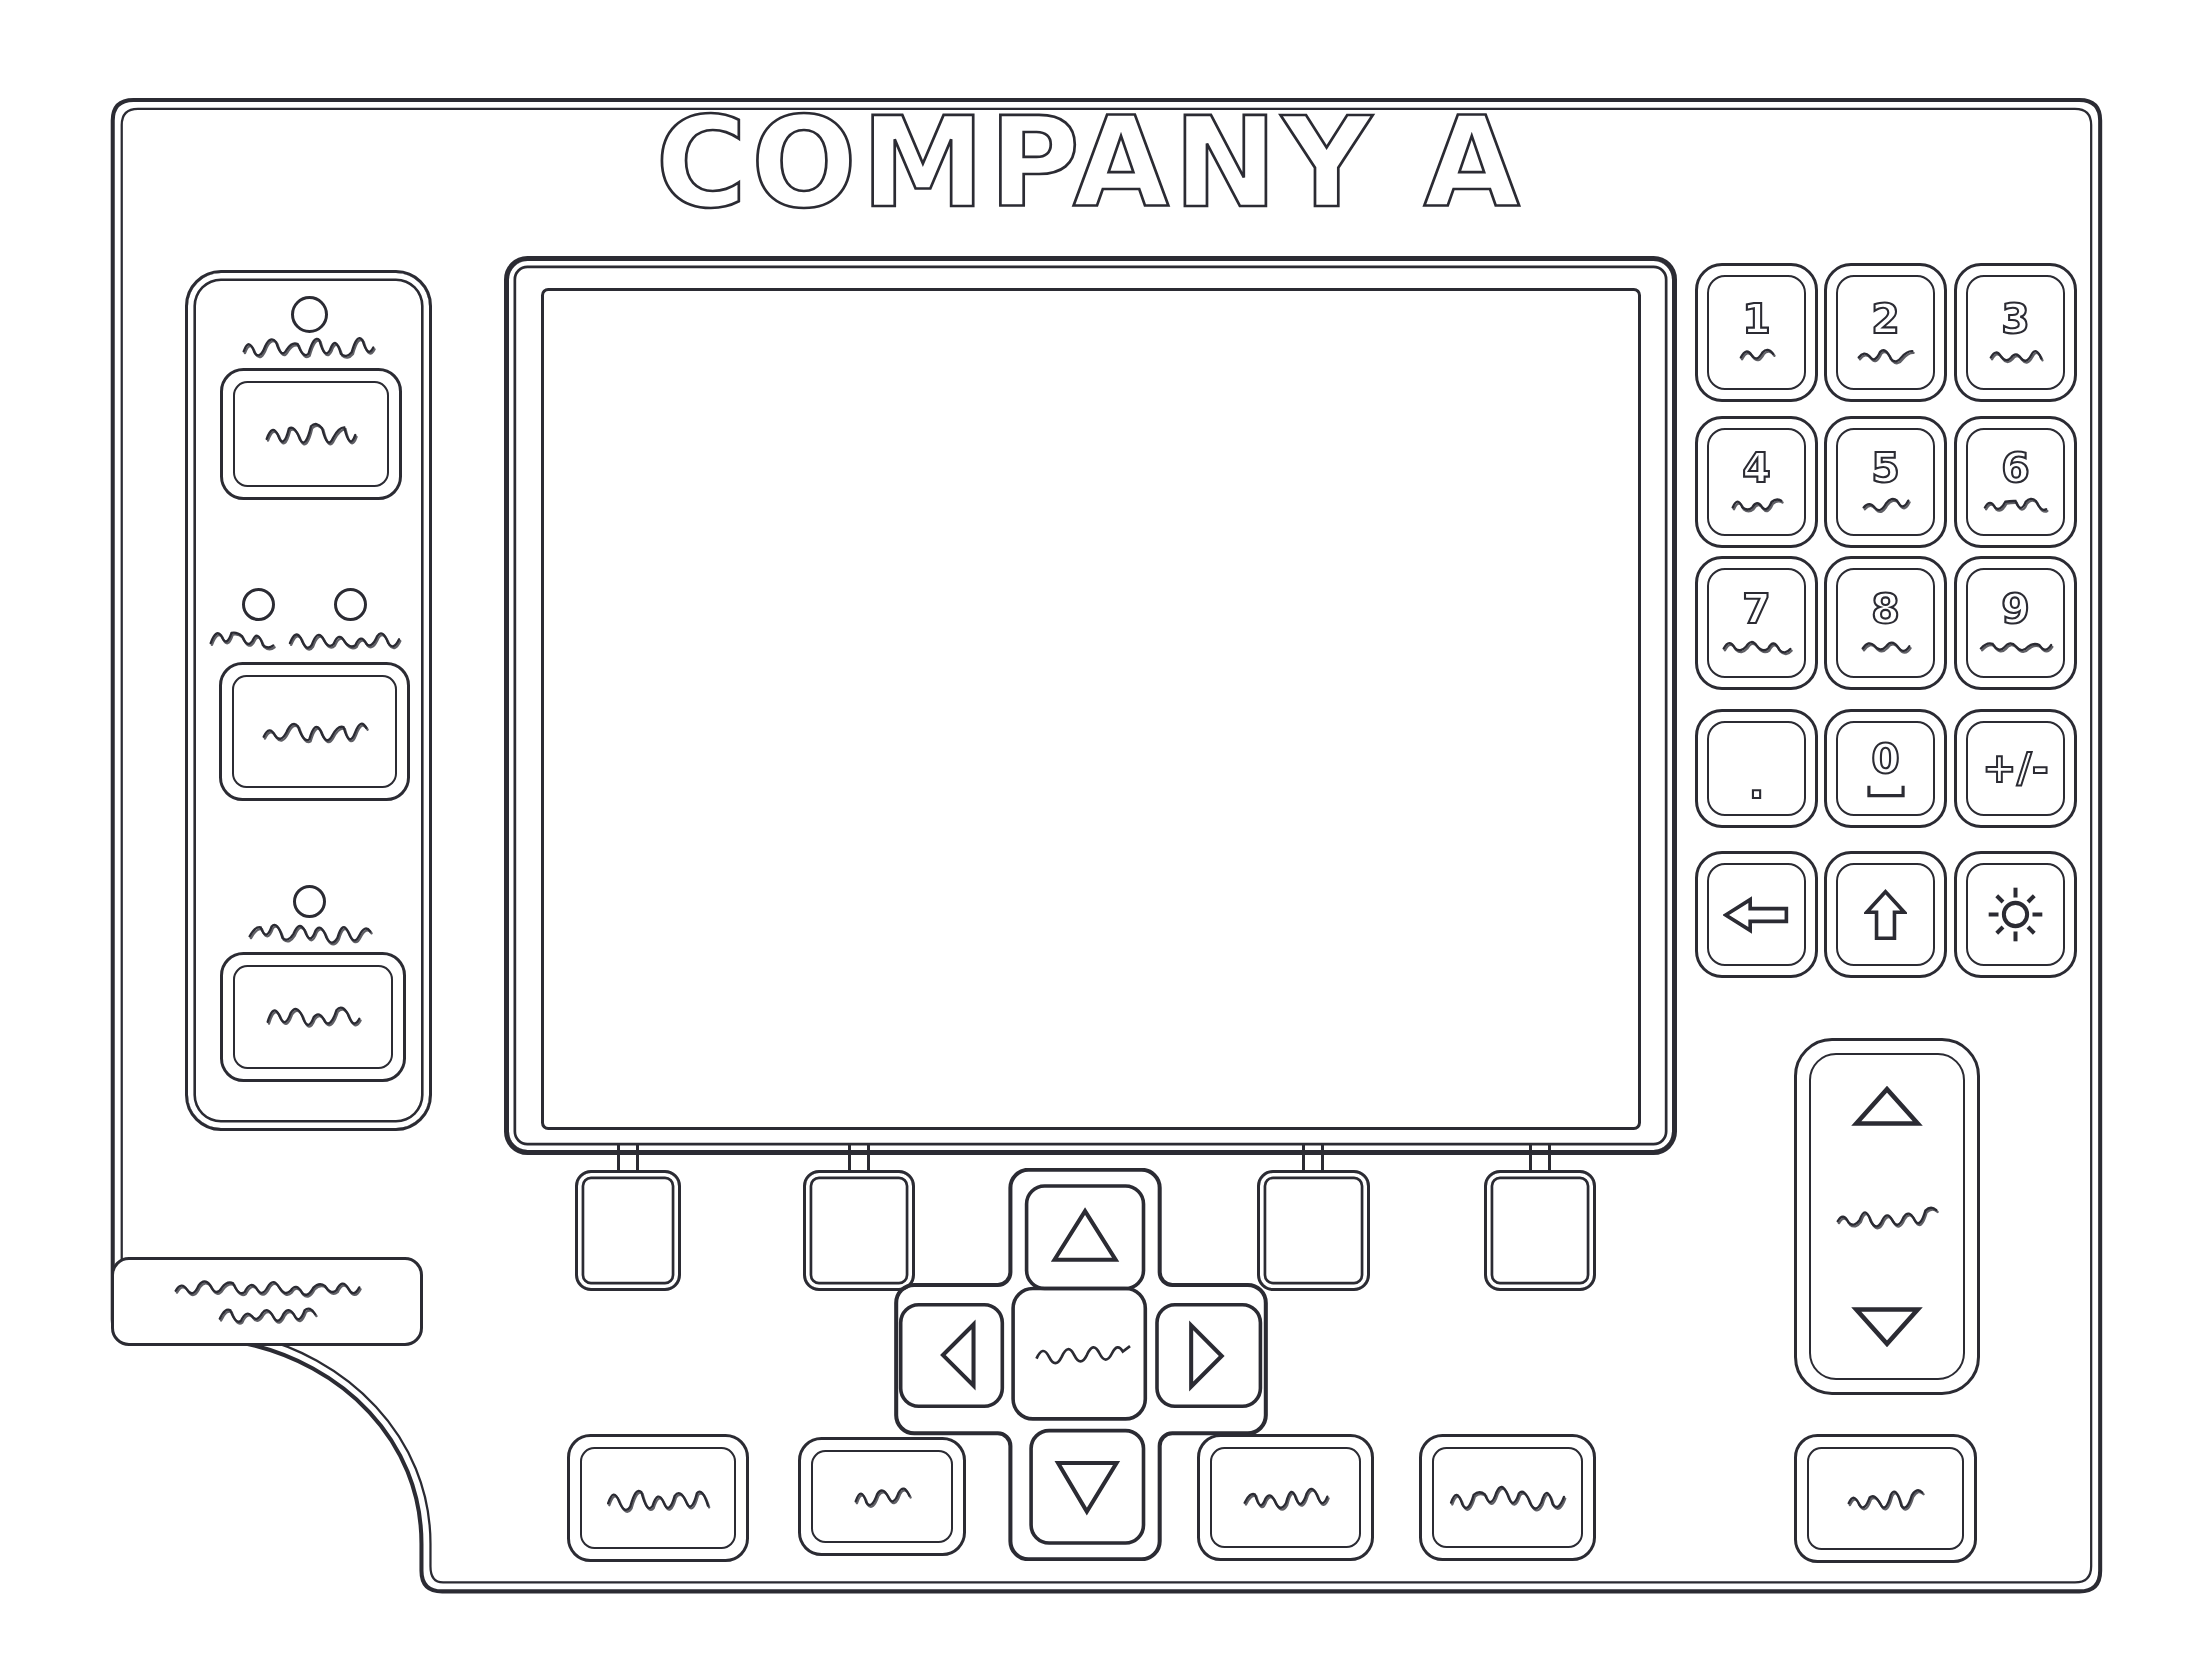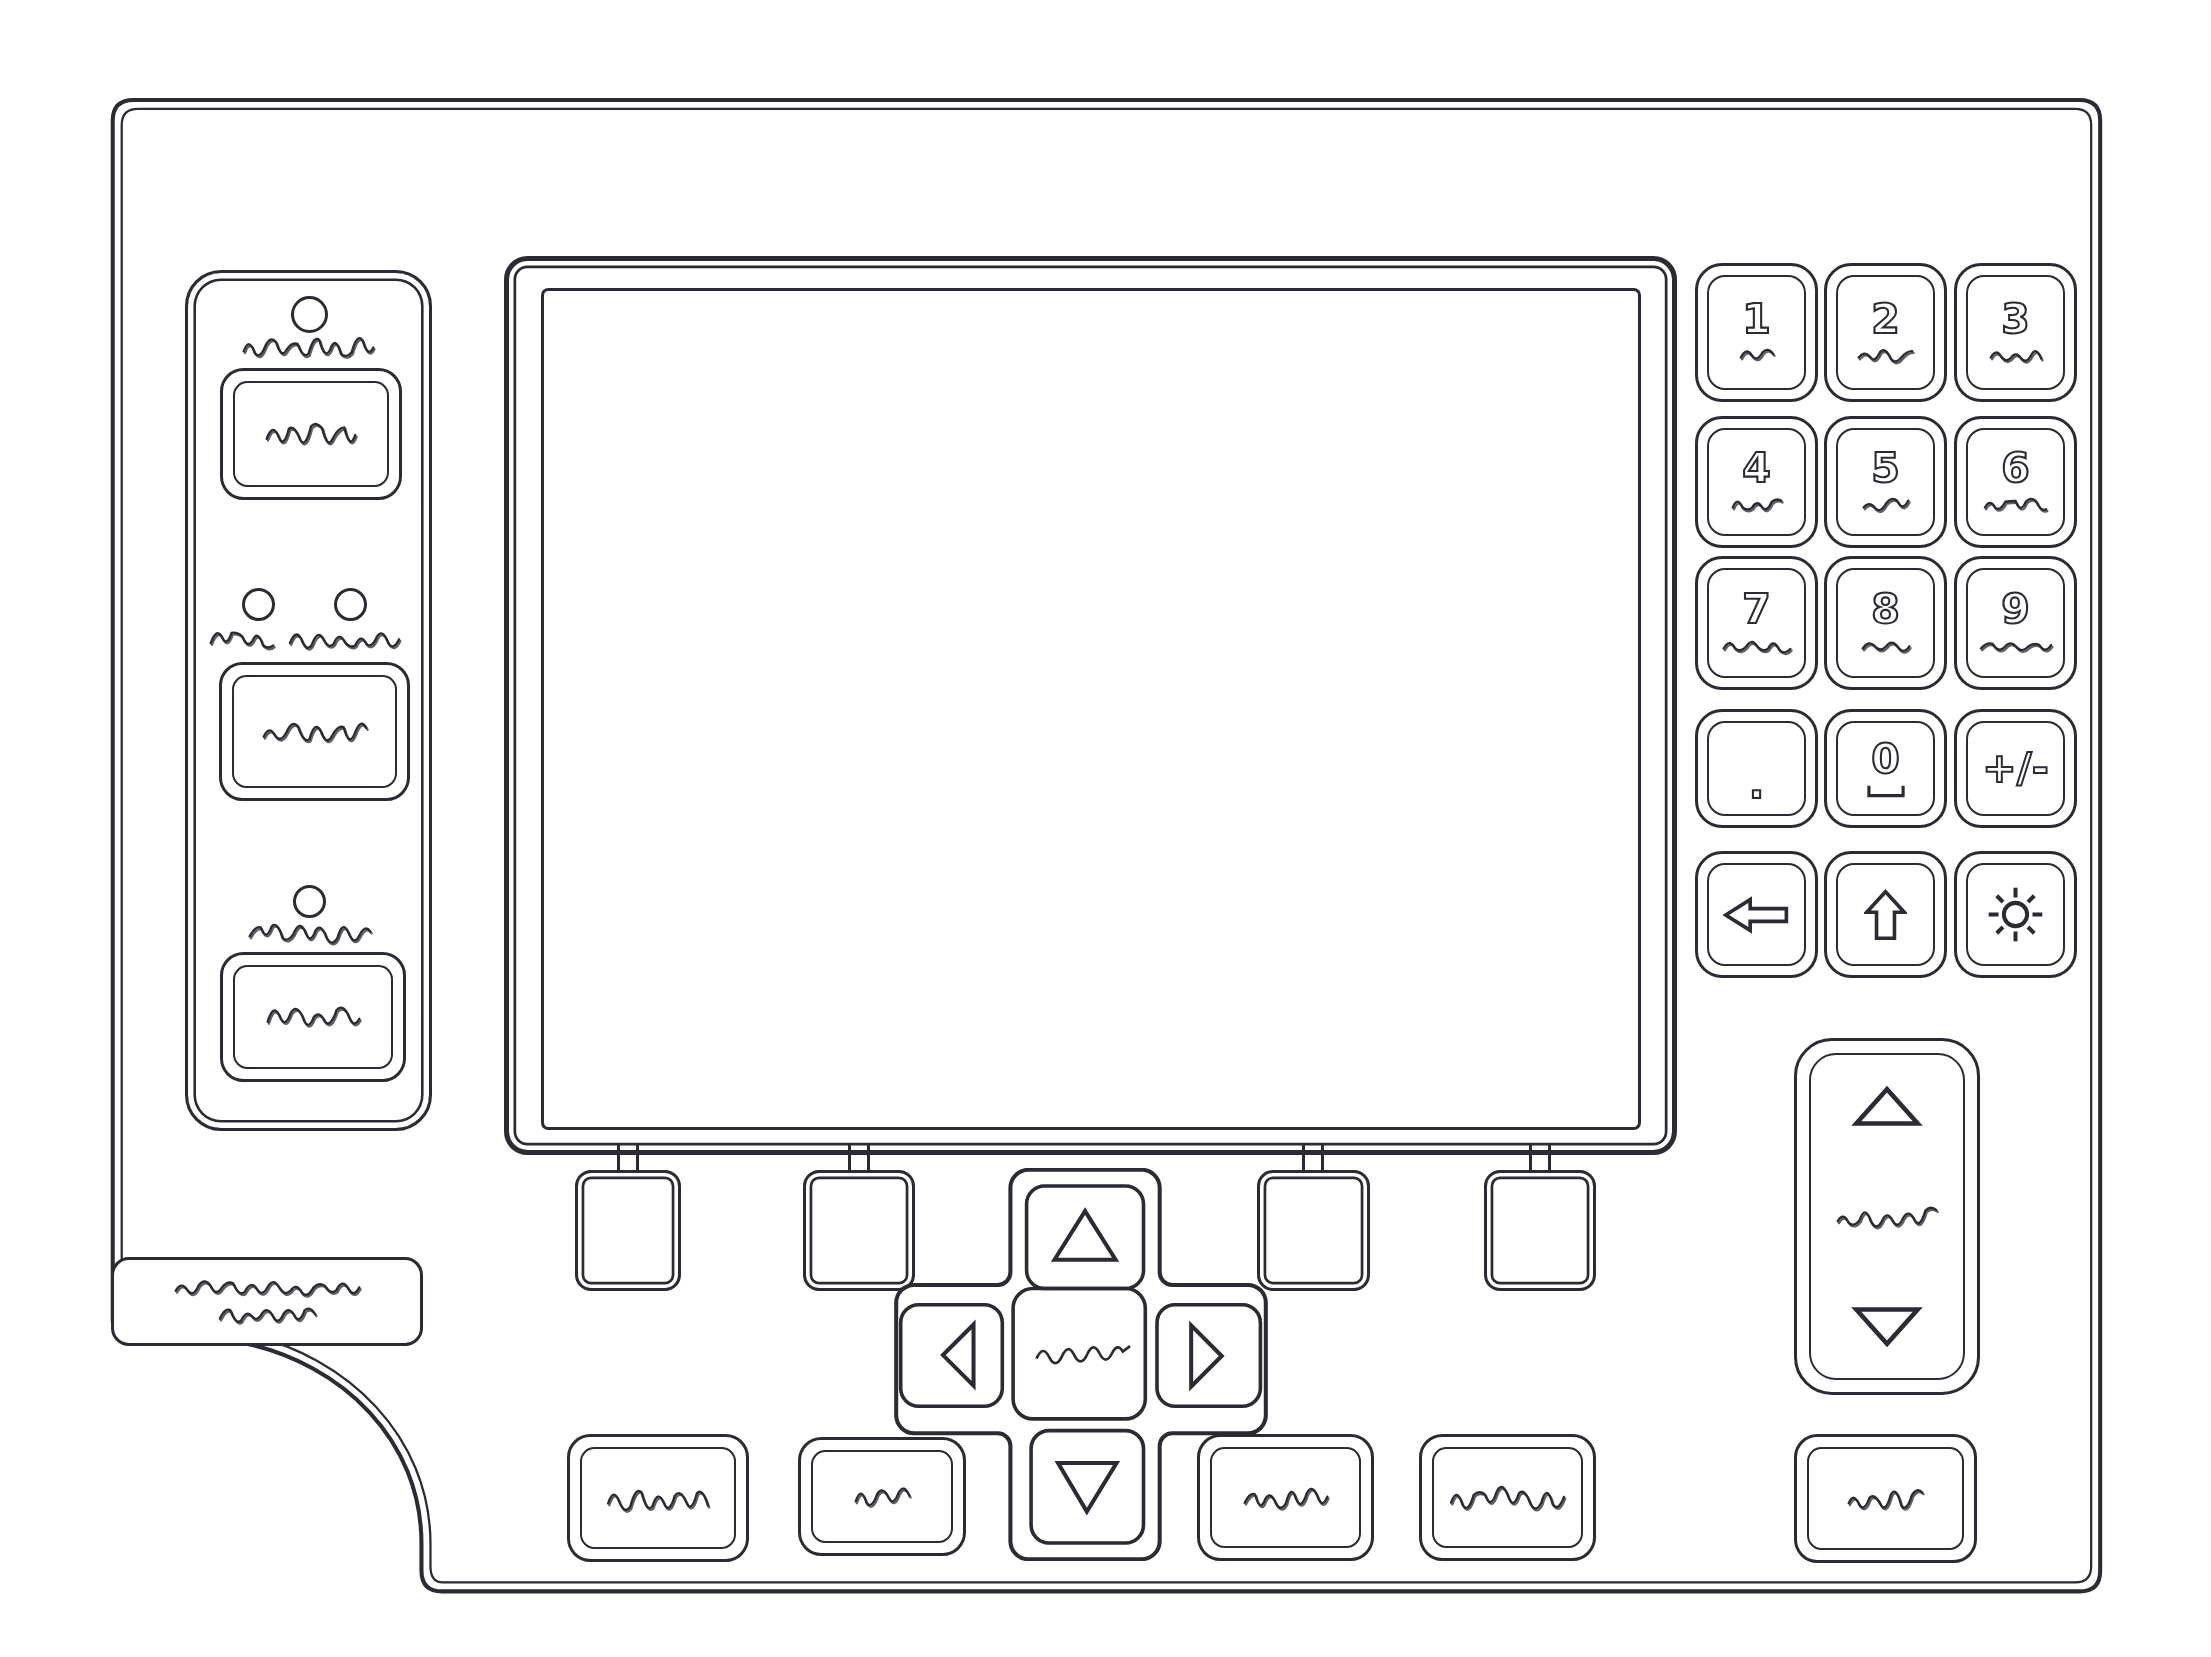--- a/index.html
+++ b/index.html
@@ -56,20 +56,21 @@
 </head>
 <body>
 
 <div class="stage">
 
   <svg class="abs" style="left:0;top:0" width="2212" height="1658" viewBox="0 0 2457 1842">
     <path class="ink-stroke" stroke-width="4.5" d="M 148 111 H 2310 Q 2333 111 2333 134 V 1745 Q 2333 1768 2310 1768 H 491 Q 468 1768 468 1745 V 1715 C 468 1600 380 1515 270 1492 L 150 1490 Q 125 1490 125 1466 V 134 Q 125 111 148 111 Z"></path>
     <path class="ink-stroke" stroke-width="2.5" d="M 153 121 H 2305 Q 2323 121 2323 139 V 1740 Q 2323 1758 2305 1758 H 492 Q 478 1758 478 1740 V 1715 C 478 1596 385 1506 272 1482 L 152 1480 Q 135 1480 135 1462 V 139 Q 135 121 153 121 Z"></path>
   </svg>
 
+  <div class="abs title outline-text">COMPANY A</div>
 
   <div class="abs left-panel shell2">
     <div class="abs ind-dot" style="left:103px;top:23.4px;width:31px;height:31px"></div>
     <span class="abs scribble" style="left:53px;top:56px">
         <svg width="135" height="36" viewBox="0 0 150 40">
           <path d="M3 24.8 Q 9.0 8.5 15.0 26.2 Q 21.0 34.9 27.0 18.9 Q 33.0 6.8 39.0 14.6 Q 45.0 34.4 51.0 22.6 Q 57.0 13.8 63.0 16.8 Q 69.0 33.4 75.0 27.5 Q 81.0 6.3 87.0 12.2 Q 93.0 34.8 99.0 23.0 Q 105.0 5.9 111.0 27.6 Q 117.0 32.9 123.0 25.7 Q 129.0 4.2 135.0 12.5 Q 141.0 33.0 147.0 20.5" fill="none" stroke="#2b2b33" stroke-width="2.6" stroke-linecap="round"></path>
           <path d="M3 24.8 Q 9.0 8.5 15.0 26.2 Q 21.0 34.9 27.0 18.9 Q 33.0 6.8 39.0 14.6 Q 45.0 34.4 51.0 22.6 Q 57.0 13.8 63.0 16.8 Q 69.0 33.4 75.0 27.5 Q 81.0 6.3 87.0 12.2 Q 93.0 34.8 99.0 23.0 Q 105.0 5.9 111.0 27.6 Q 117.0 32.9 123.0 25.7 Q 129.0 4.2 135.0 12.5 Q 141.0 33.0 147.0 20.5" fill="none" stroke="#2b2b33" stroke-width="2.6" stroke-linecap="round" transform="translate(1.4,2)" opacity="0.75"></path>
         </svg>
       </span>
     <div class="abs btn" style="left:32px;top:95px;width:176px;height:126px">

